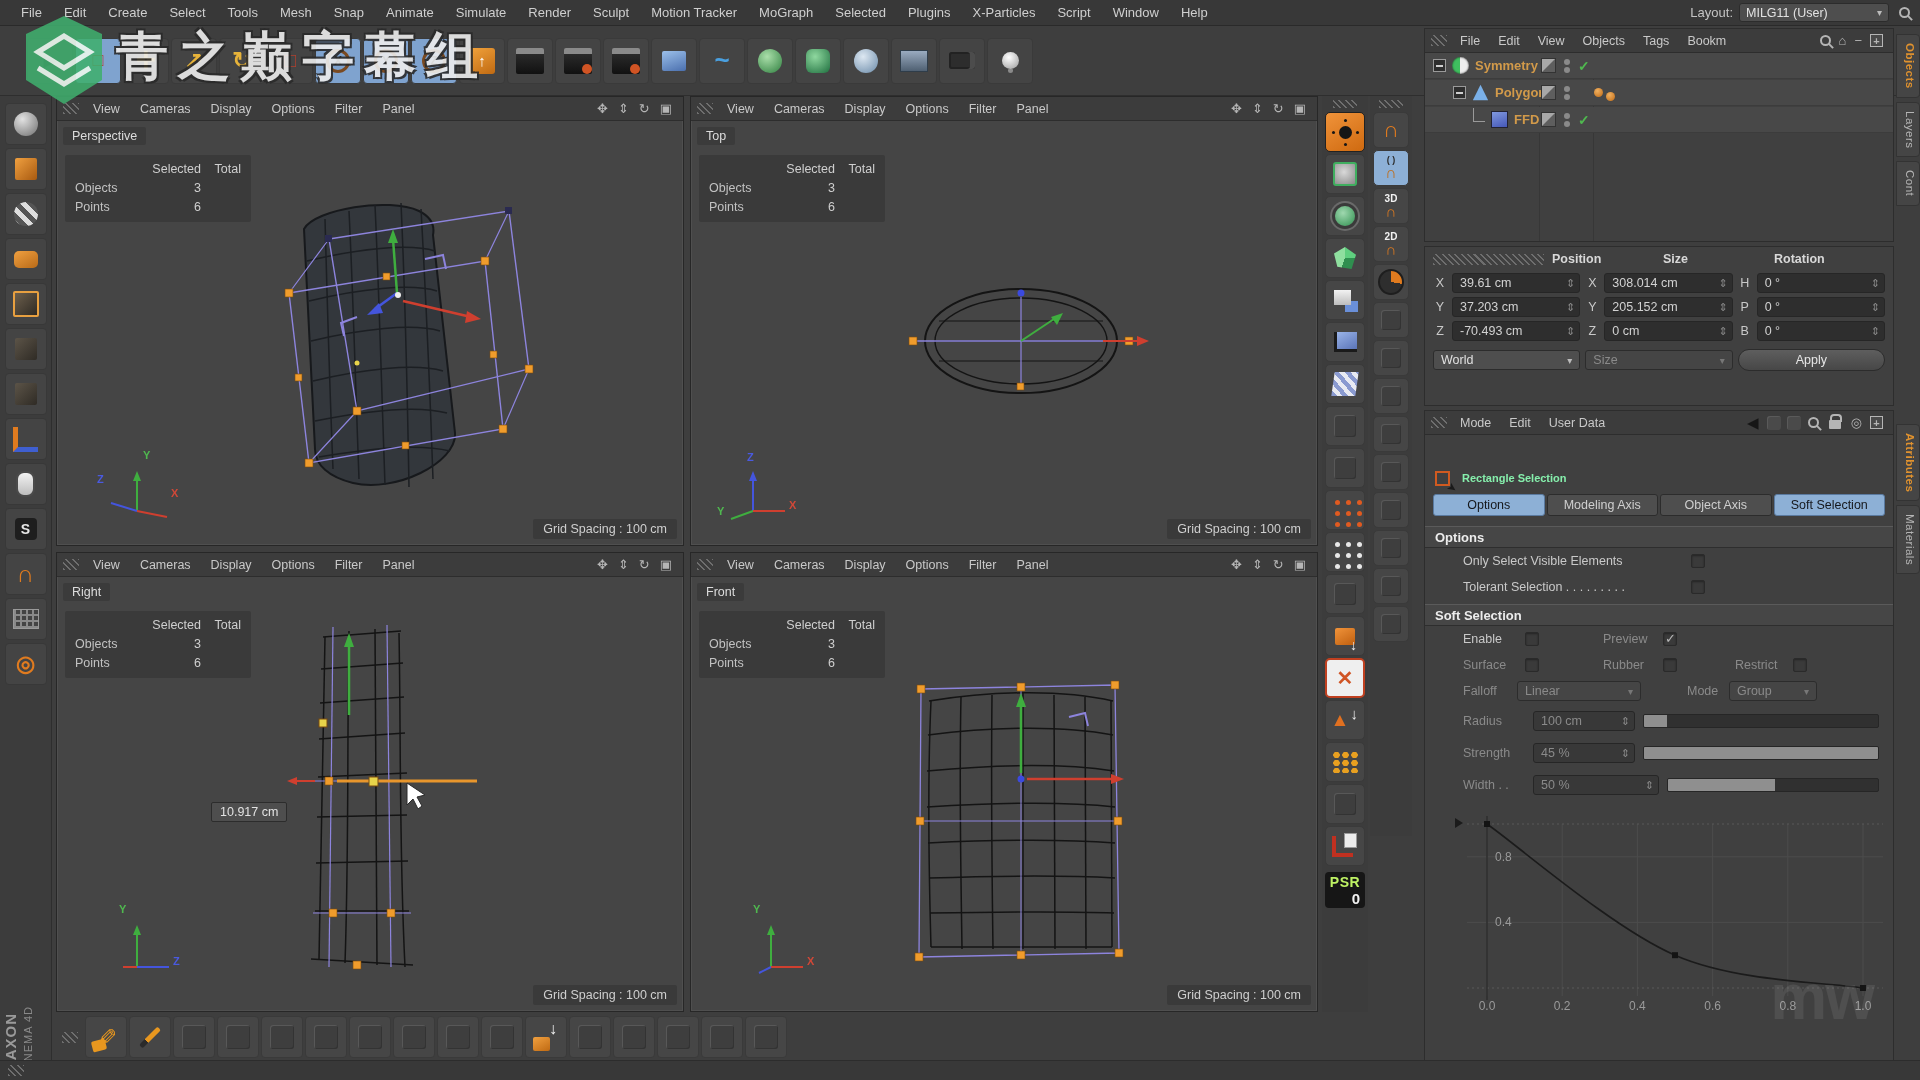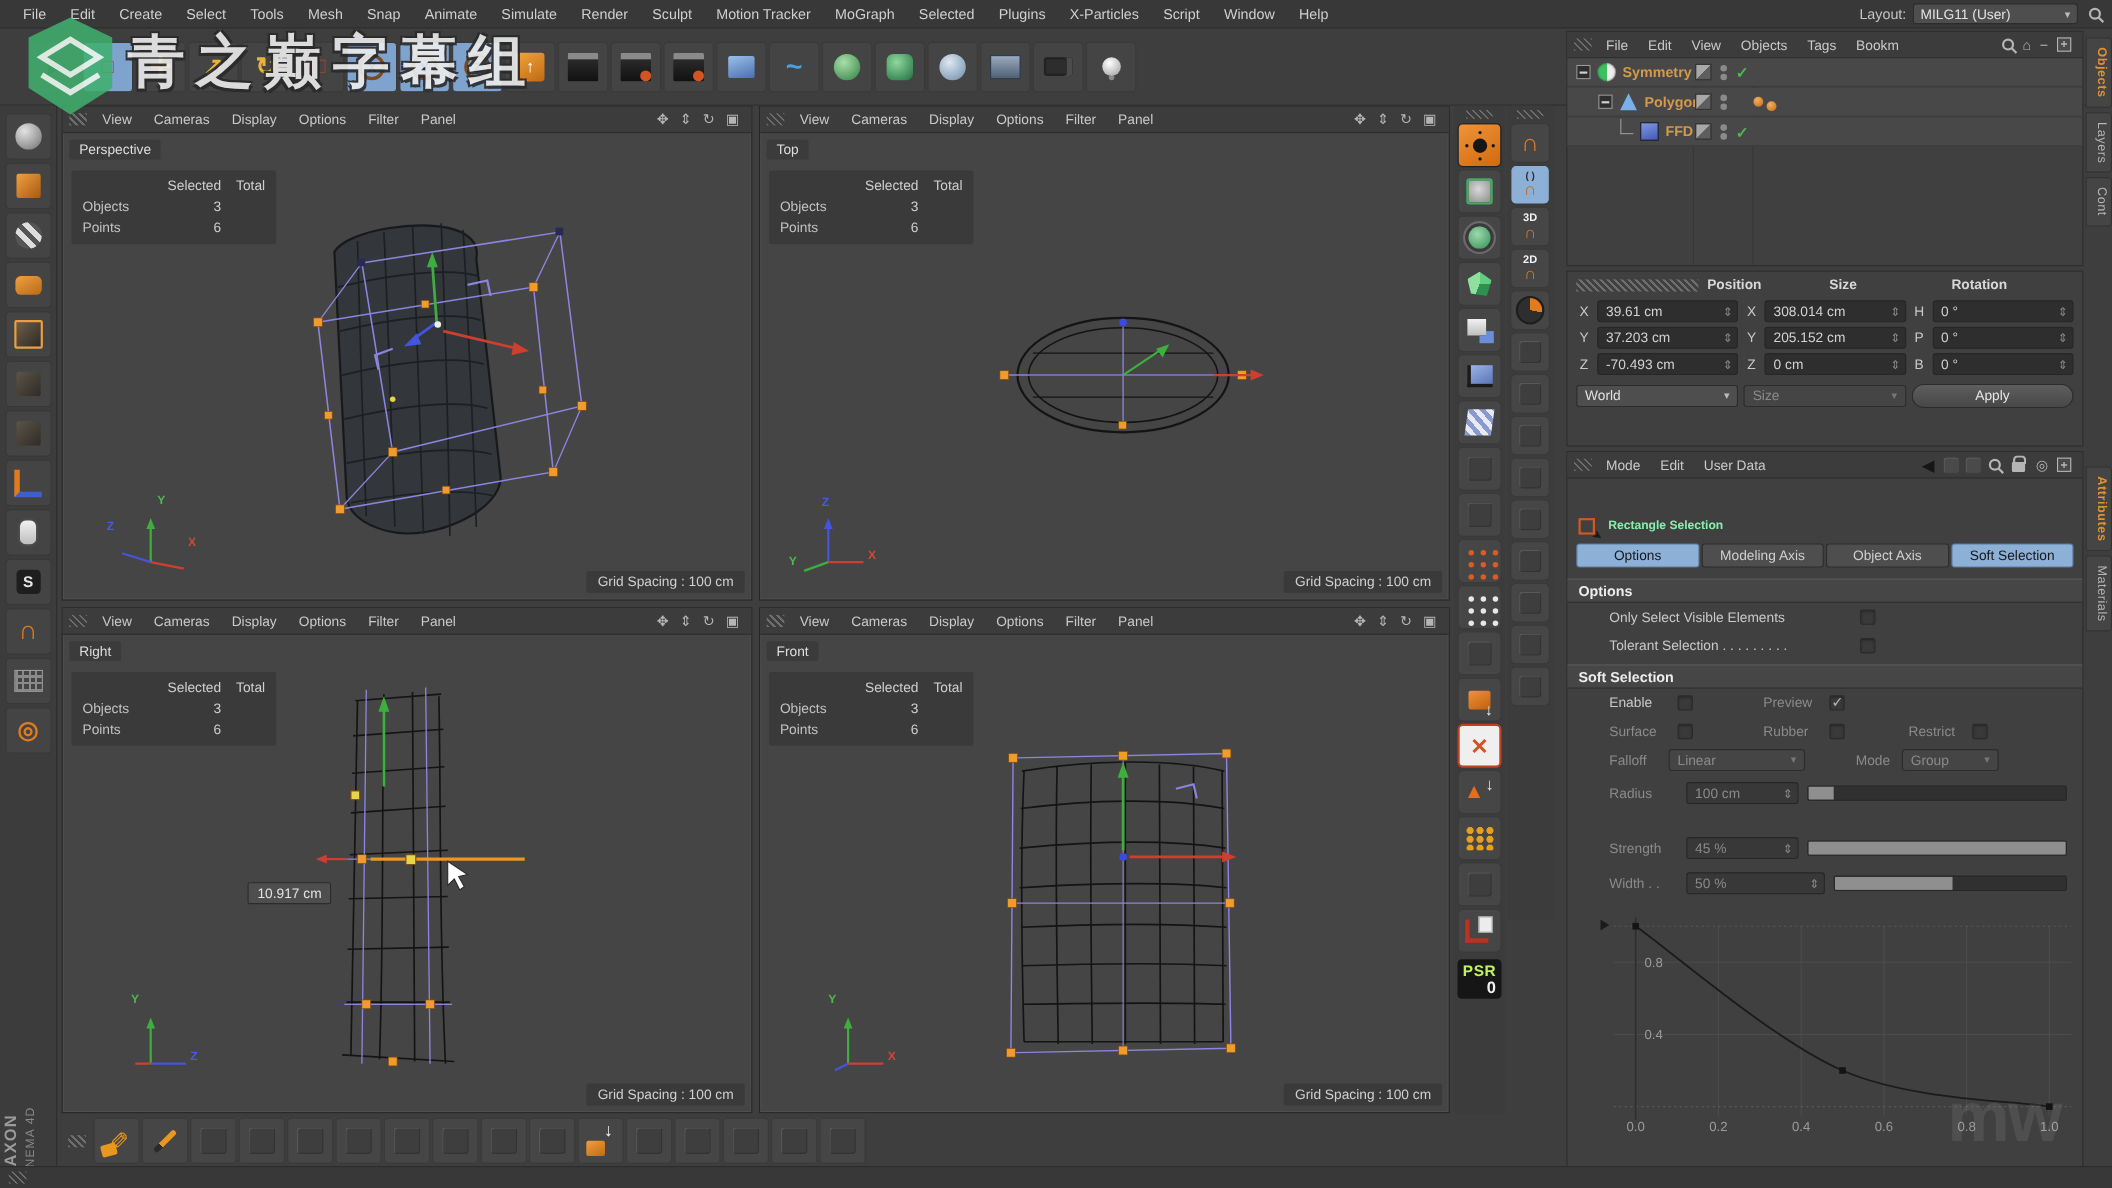--- a/index.html
+++ b/index.html
@@ -617,21 +617,21 @@
       <line x1="292" y1="138" x2="292" y2="66" stroke="#3fae3f" stroke-width="2.5"></line>
       <path d="M292,56 L287,70 L297,70 Z" fill="#3fae3f"></path>
       <polygon points="350,206 350,228 356,222 361,232 365,229 360,220 368,218" fill="#ffffff" stroke="#2a2a2a" stroke-width="1"></polygon>
       <line x1="80" y1="390" x2="80" y2="354" stroke="#3fae3f" stroke-width="2"></line>
       <path d="M80,348 L76,358 L84,358 Z" fill="#3fae3f"></path>
       <line x1="80" y1="390" x2="112" y2="390" stroke="#4455dd" stroke-width="2"></line>
       <line x1="80" y1="390" x2="66" y2="390" stroke="#cf3f2f" stroke-width="2"></line>
     </svg>
     <span class="gz gz-g" style="left:62px;top:326px;">Y</span>
     <span class="gz gz-b" style="left:116px;top:378px;">Z</span>
-    <span class="tooltip-chip" style="left:168px;top:225px;">10.917 cm</span>
+    <span class="tooltip-chip" style="left:154px;top:225px;">10.917 cm</span>
   </div>
   <span class="vp-name">Right</span>
   <div class="hud">
     <div class="hud-r">
         <span class="hud-c1"></span>
         <span class="hud-c2">Selected</span>
         <span class="hud-c3">Total</span>
       </div>
     <div class="hud-r">
         <span class="hud-c1">Objects</span>
@@ -994,21 +994,21 @@
   <div class="arow dim" style="margin-top:4px;">
     <span style="width:70px;">Radius</span>
     <span class="vfield dim" style="width:102px;margin-right:8px;">
       <span>100 cm</span>
         <span class="step">⇕</span>
     </span>
     <span class="slider dimmed">
         <span class="fill" style="display: block; width: 10%; height: 100%; background: rgb(143, 143, 143);"></span>
       </span>
   </div>
-  <div class="arow dim" style="margin-top:24px;align-items:center;">
+  <div class="arow dim" style="margin-top:6px;align-items:center;">
     <span style="width:70px;">Strength</span>
     <span class="vfield dim" style="width:102px;margin-right:8px;">
       <span>45 %</span>
         <span class="step">⇕</span>
     </span>
     <span class="slider dimmed">
         <span class="fill" style="display: block; width: 100%; height: 100%; background: rgb(143, 143, 143);"></span>
       </span>
   </div>
   <div class="arow dim" style="margin-top:6px;">

